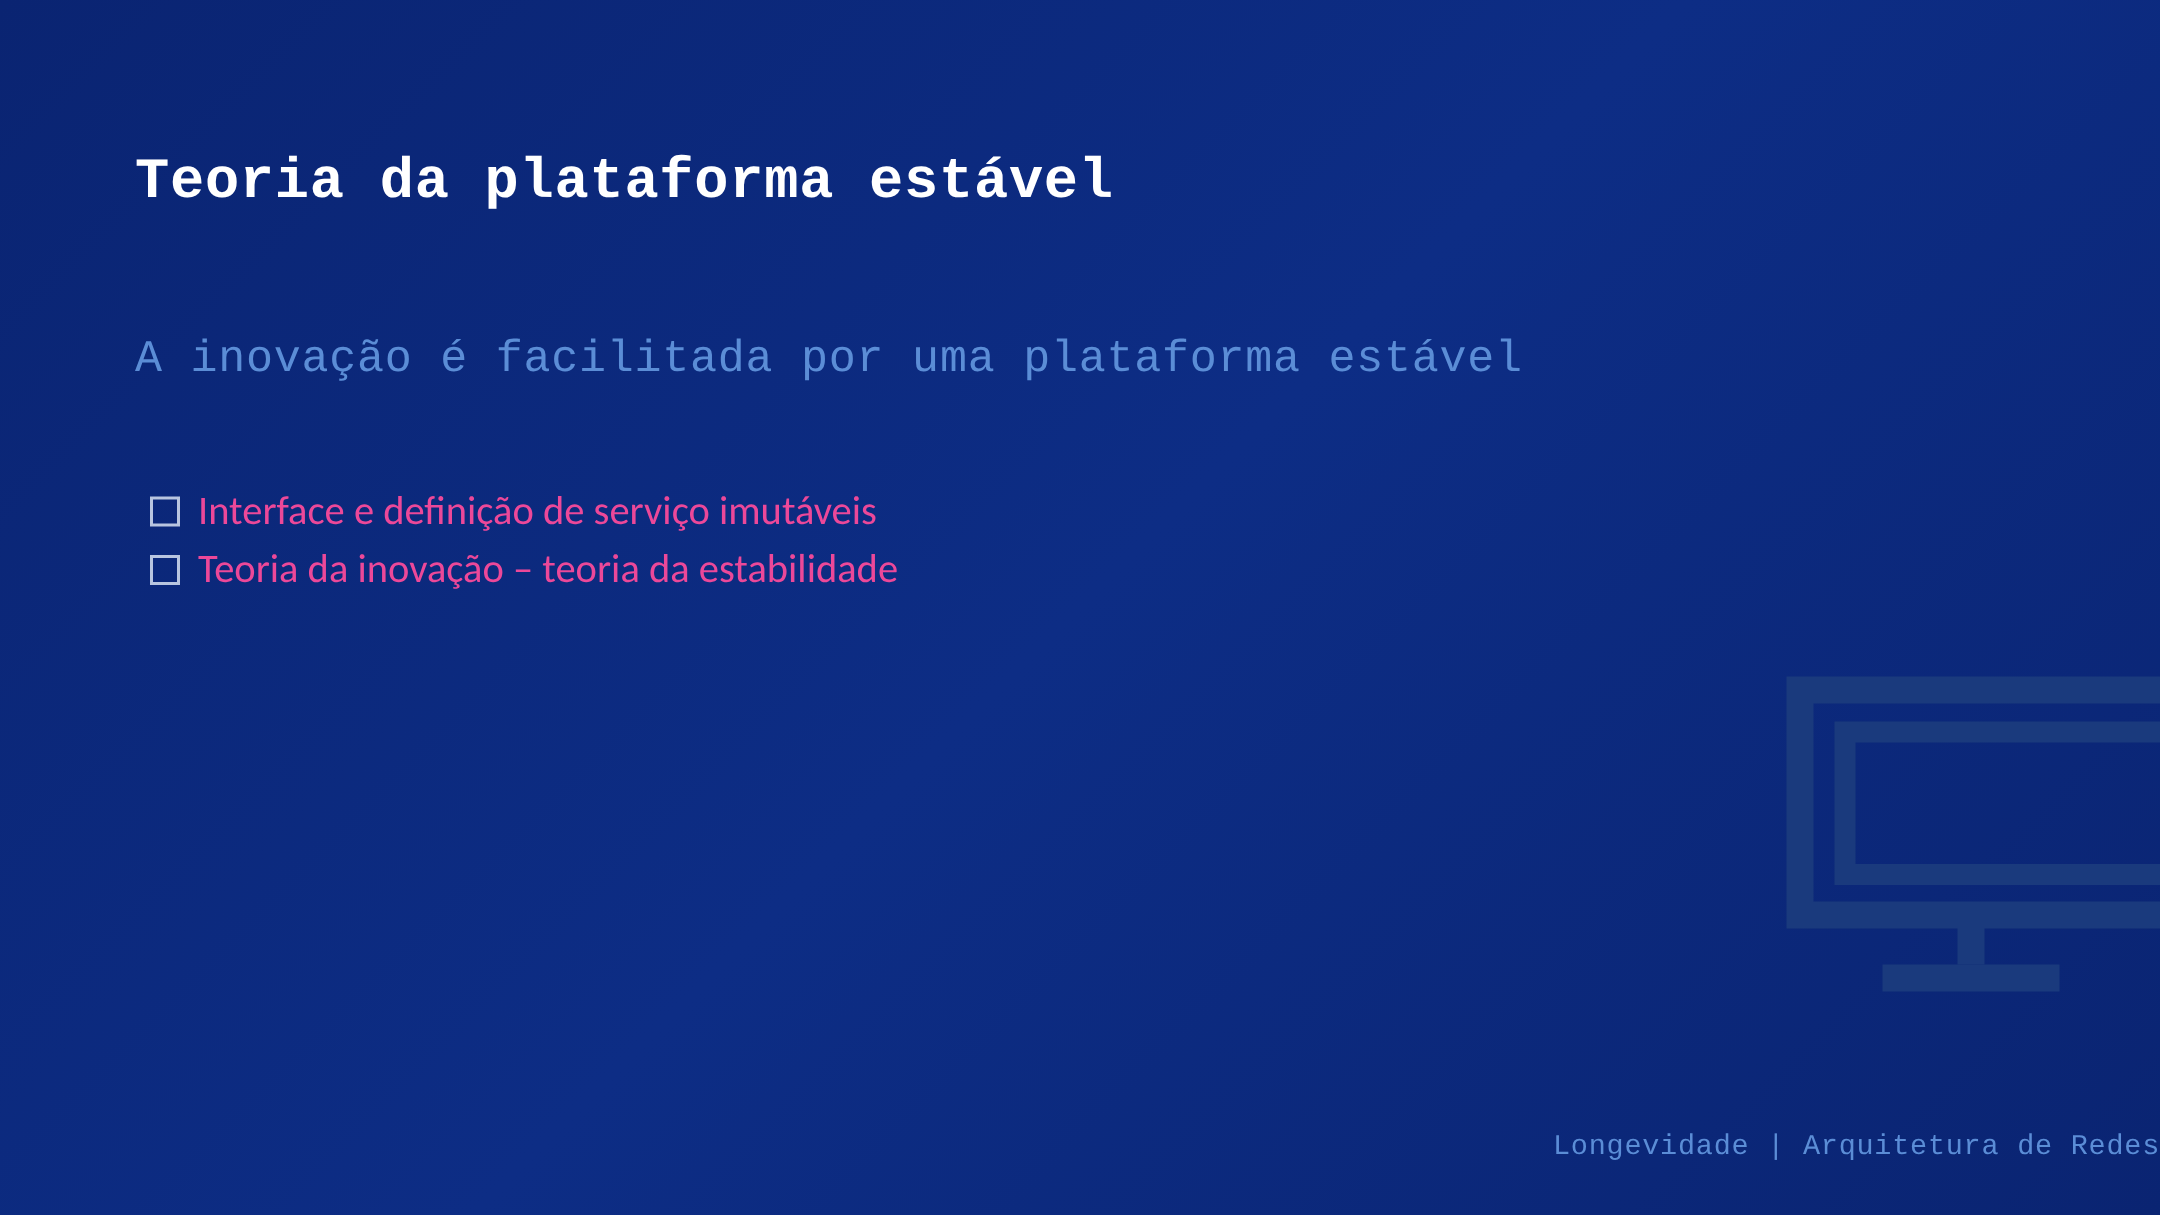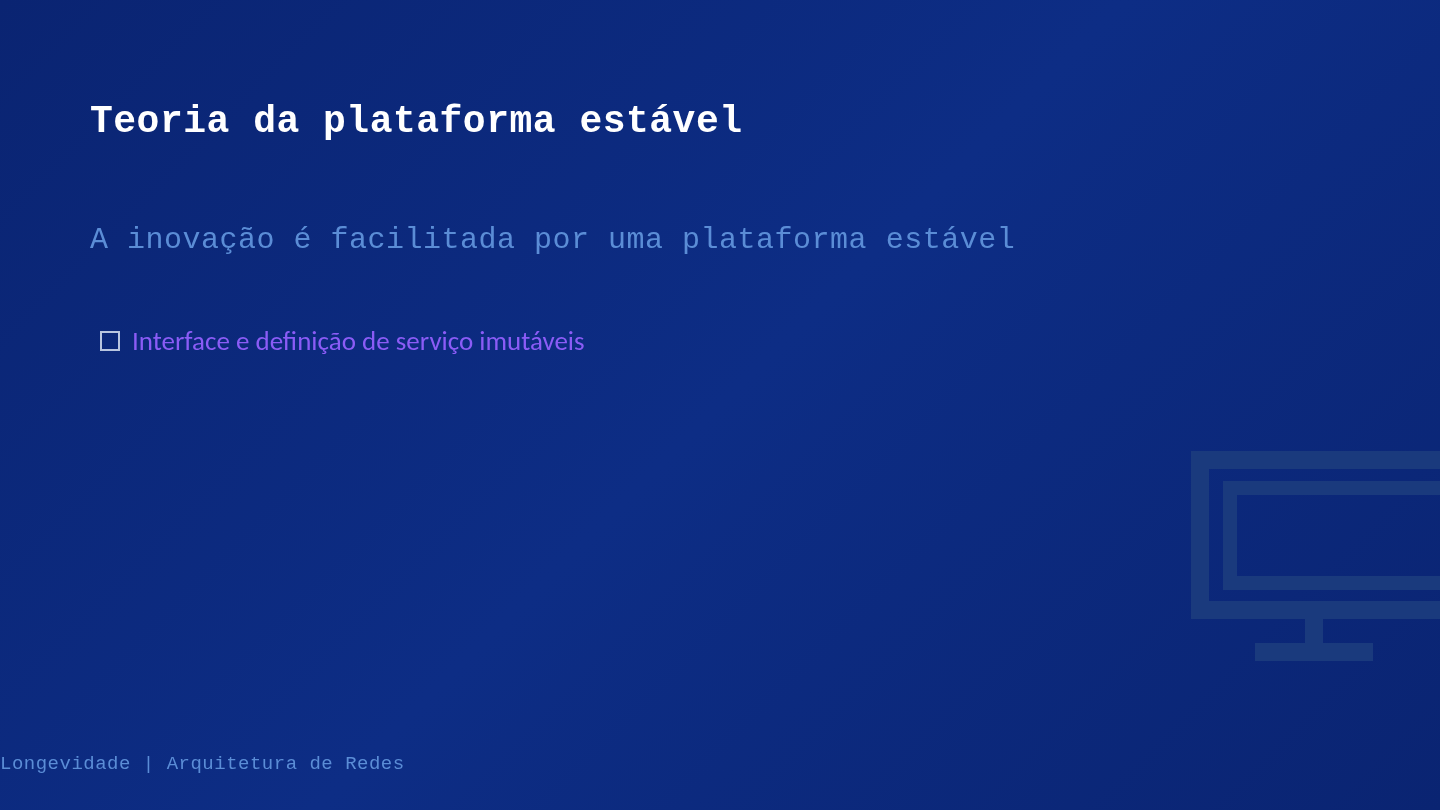--- a/index.html
+++ b/index.html
@@ -59,30 +59,30 @@
       width: 20px;
       height: 20px;
       border: 2px solid #b8c5e0;
       margin-right: 12px;
       flex-shrink: 0;
     }
     
     .bullet-text {
       font-family: Calibri, "Segoe UI", Arial, sans-serif;
       font-size: 27px;
-      color: #8b5cf6;
+      color: #ec4899;
       letter-spacing: 0px;
     }
     
     .footer {
       position: absolute;
       bottom: 35px;
       left: 0;
       right: 0;
-      text-align: left;
+      text-align: right;
       font-family: "Courier New", Courier, monospace;
       font-size: 19px;
       color: #5b8dd6;
       letter-spacing: 0.5px;
     }
     
     .monitor-icon {
       position: absolute;
       bottom: 130px;
       right: 0;
@@ -102,20 +102,24 @@
 
   <h1 class="title">Teoria da plataforma estável</h1>
 
   <p class="subtitle">A inovação é facilitada por uma plataforma estável</p>
 
   <ul class="bullet-list">
     <li class="bullet-item">
       <span class="bullet-icon"></span>
       <span class="bullet-text">Interface e definição de serviço imutáveis</span>
     </li>
+    <li class="bullet-item">
+      <span class="bullet-icon"></span>
+      <span class="bullet-text">Teoria da inovação – teoria da estabilidade</span>
+    </li>
   </ul>
 
   <div class="footer">Longevidade | Arquitetura de Redes</div>
 
   <div class="monitor-icon">
     <svg viewBox="0 0 260 230" xmlns="http://www.w3.org/2000/svg">
 
       <rect x="20" y="10" width="280" height="150" fill="none" stroke="#1a3a7d" stroke-width="18"></rect>
 
       <rect x="50" y="38" width="250" height="95" fill="none" stroke="#1a3a7d" stroke-width="14"></rect>

